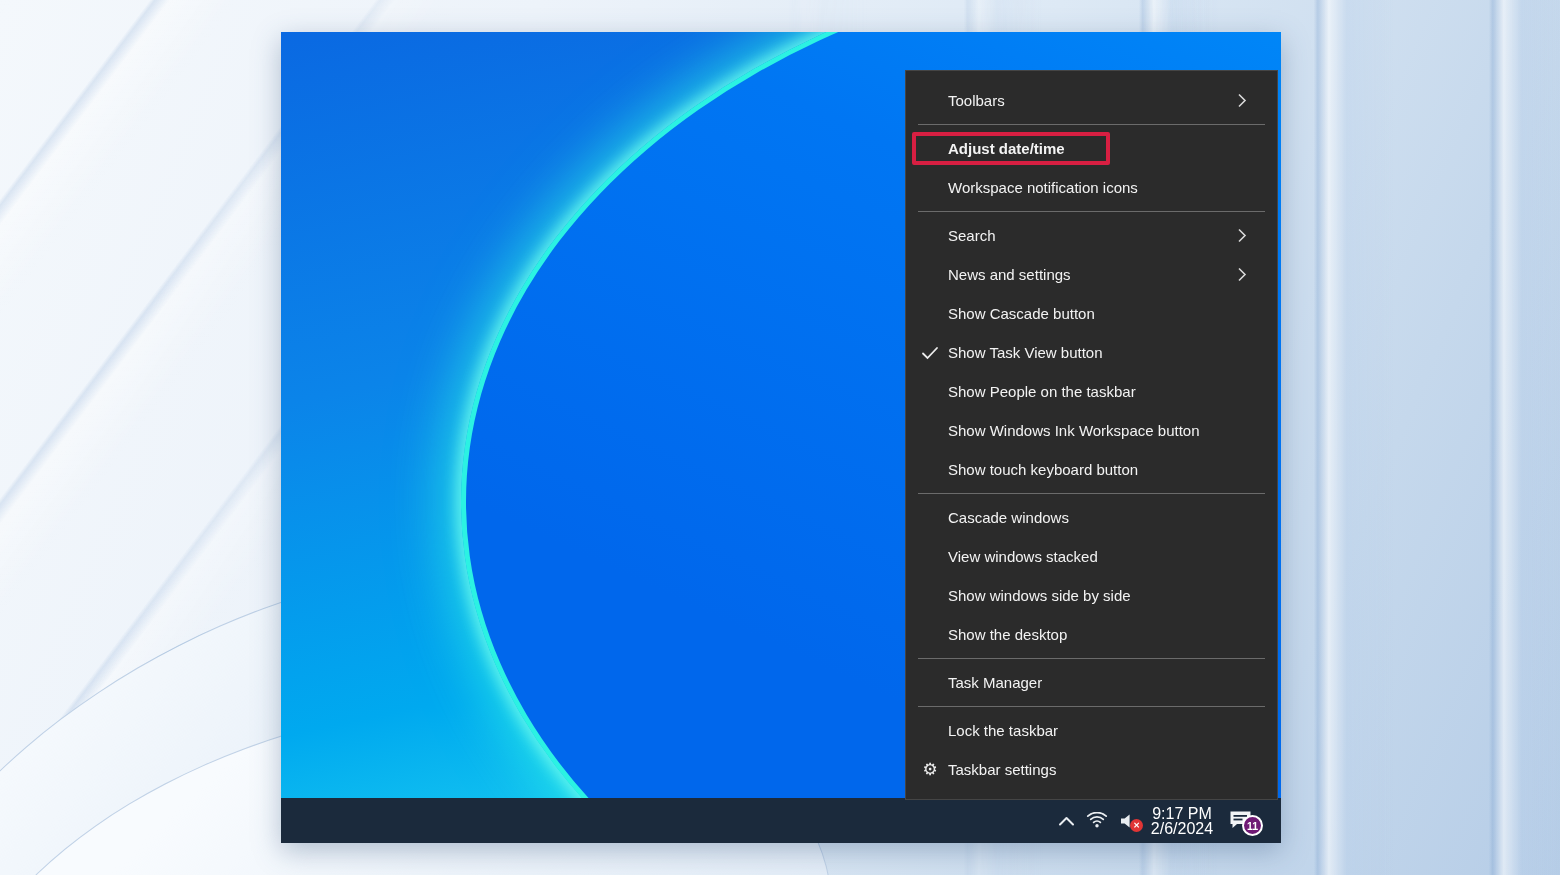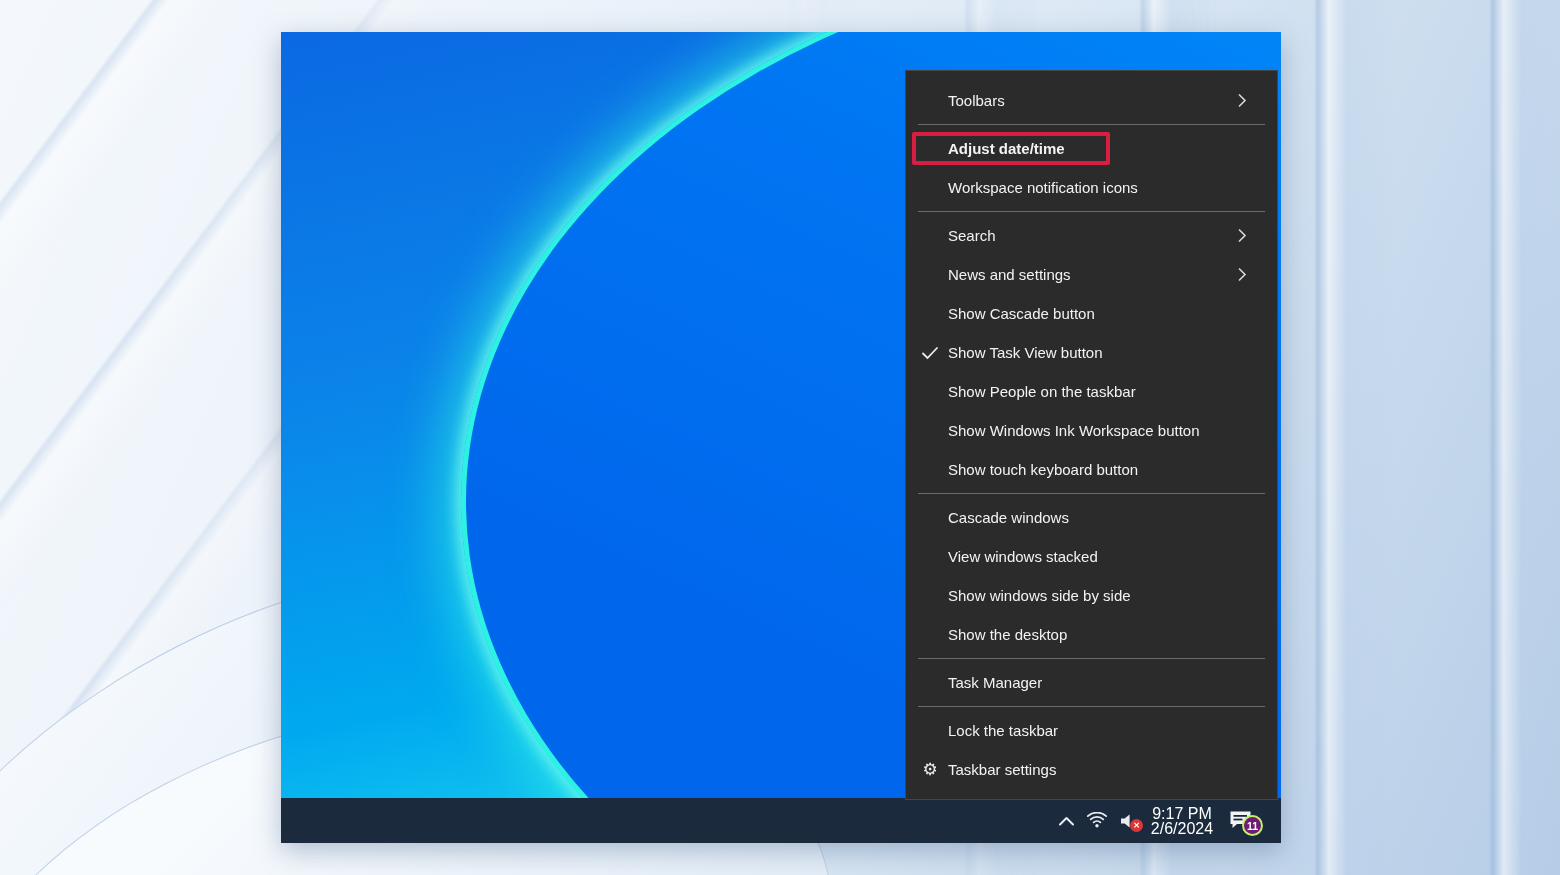--- a/index.html
+++ b/index.html
@@ -52,21 +52,21 @@
   .taskbar { position:absolute; left:0; bottom:0; width:100%; height:45px; background:#1b2a3c; }
   .tray { position:absolute; right:0; top:0; height:100%; display:flex; align-items:center;
     gap:11px; padding-right:20px; }
   .tray svg { display:block; }
   .clock { width:70px; text-align:center; color:#ffffff; font-size:16px; line-height:15px; }
   .vol-wrap, .ac-wrap { position:relative; }
   .vol-badge { position:absolute; right:-7px; bottom:-3px; width:13px; height:13px; border-radius:50%;
     background:#e03535; color:#fff; font-size:8px; font-weight:bold; line-height:13px; text-align:center; }
   .ac-wrap { margin-right:8px; }
   .ac-badge { position:absolute; right:-10px; bottom:-5px; width:21px; height:21px; border-radius:50%;
-    background:#701a75; border:2px solid #bef264; color:#fff; font-size:10.5px; font-weight:bold;
+    background:#701a75; border:2px solid #ffffff; color:#fff; font-size:10.5px; font-weight:bold;
     display:flex; align-items:center; justify-content:center; }
 
   
   .menu { position:absolute; left:624px; top:38px; width:373px; height:730px;
     background:#2b2b2b; border:1px solid #454545; padding:10px 0;
     display:flex; flex-direction:column; }
   .mi { position:relative; height:39px; flex:0 0 39px; display:flex; align-items:center;
     padding:0 30px 0 42px; color:#f3f3f3; font-size:15px; cursor:default; }
   .mi .label { position:relative; z-index:2; }
   .mi .left-ico { position:absolute; left:11px; width:26px; display:flex; justify-content:center; align-items:center; }

